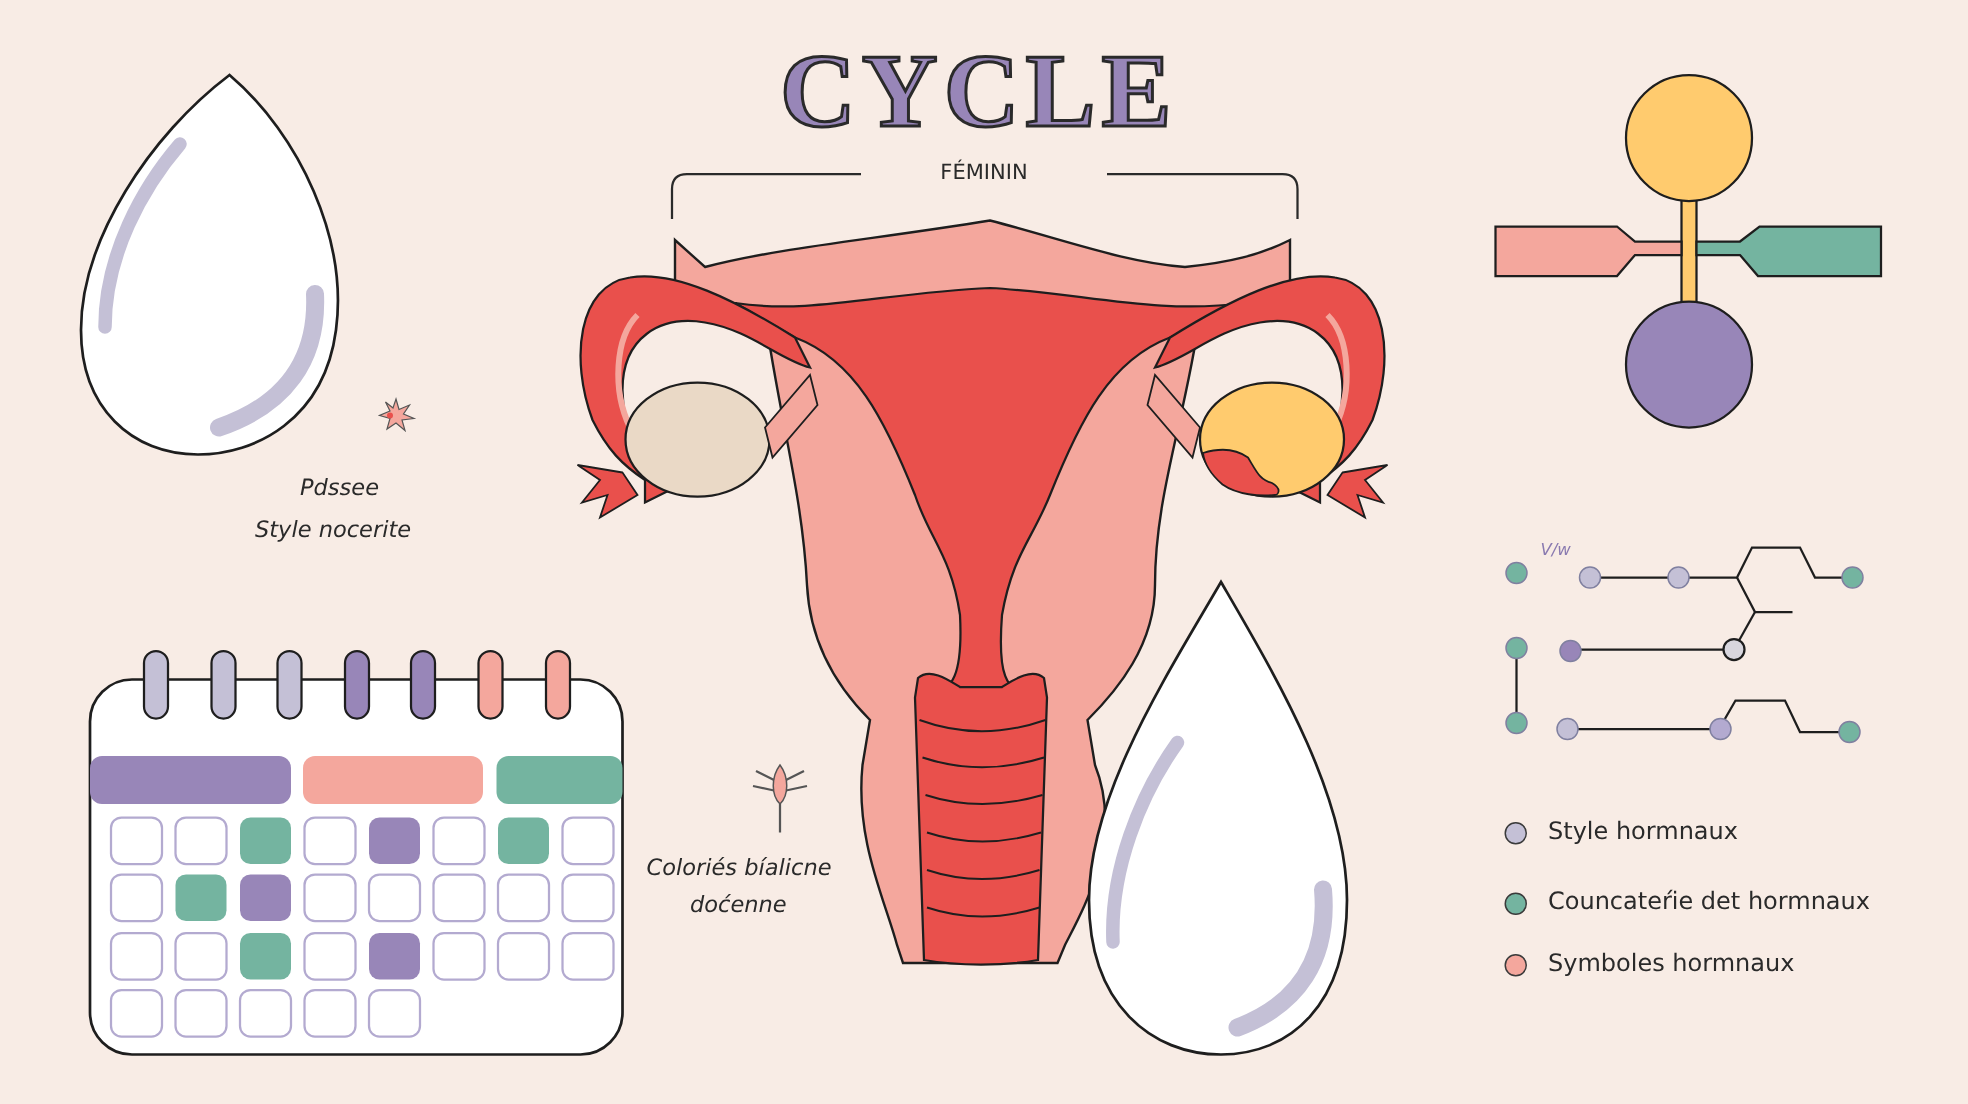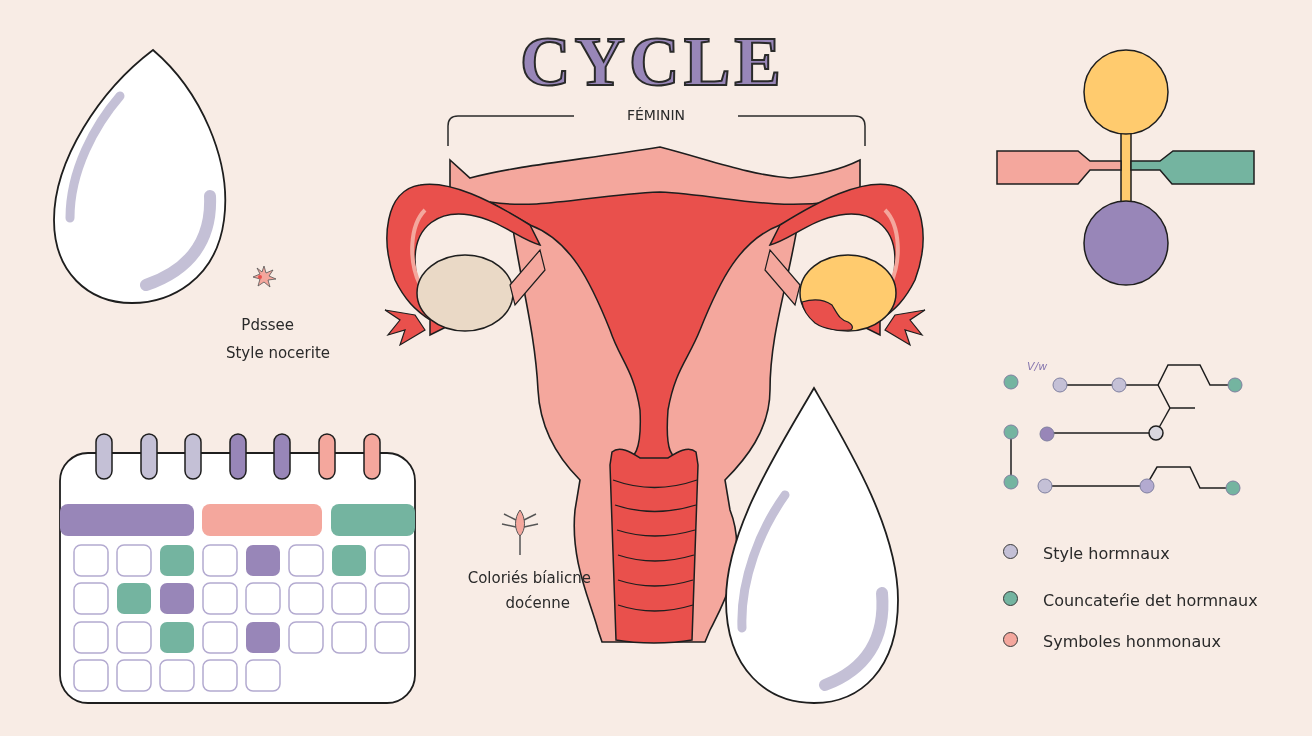--- a/index.html
+++ b/index.html
@@ -1,21 +1,21 @@
 <!DOCTYPE html>
 <html><head>
 <meta charset="utf-8">
 <style>
   html, body { margin:0; padding:0; }
   body { width:1312px; height:736px; background:#f8ece5; position:relative; overflow:hidden; font-family:"DejaVu Sans", sans-serif; }
   svg { position:absolute; overflow:visible; }
   .title { position:absolute; left:520px; top:24px; width:262px; text-align:center; font-family:Liberation Serif, serif; font-size:70px; font-weight:bold; color:#9886b8; letter-spacing:4px; -webkit-text-stroke:2px #2a2a2a; line-height:76px; }
   .subtitle { position:absolute; left:580px; top:101px; width:152px; text-align:center; font-size:14px; color:#2a2a2a; line-height:28px; }
-  .label { position:absolute; font-size:15px; color:#2a2a2a; line-height:20px; text-align:right; }
-  .legend-item { position:absolute; left:1003px; display:flex; align-items:flex-start; gap:25px; font-size:16px; color:#2a2a2a; }
+  .label { position:absolute; font-size:15px; color:#2a2a2a; line-height:20px; text-align:left;font-style:italic; }
+  .legend-item { position:absolute; left:1003px; display:flex; align-items:flex-end; gap:14px; font-size:16px; color:#2a2a2a; }
   .legend-dot { width:15px; height:15px; border-radius:50%; border:1.5px solid #3a3a3a; box-sizing:border-box; }
   .small-tag { position:absolute; left:1027px; top:360px; font-size:11px; color:#8a7ab0;font-style:italic; }
 </style>
 </head>
 <body>
 
 <div class="title">CYCLE</div>
 <div class="subtitle">FÉMININ</div>
 
 <svg width="1312" height="736" style="left:0;top:0;">
@@ -172,14 +172,14 @@
 <div class="legend-item" style="top:544px;">
   <span class="legend-dot" style="background:#c4c0d6;"></span>
   <span>Style hormnaux</span>
 </div>
 <div class="legend-item" style="top:591px;">
   <span class="legend-dot" style="background:#74b4a0;"></span>
   <span>Councateŕie det hormnaux</span>
 </div>
 <div class="legend-item" style="top:632px;">
   <span class="legend-dot" style="background:#f4a79d;"></span>
-  <span>Symboles honmonaux</span>
+  <span>Symboles hormnaux</span>
 </div>
 
 </body></html>

